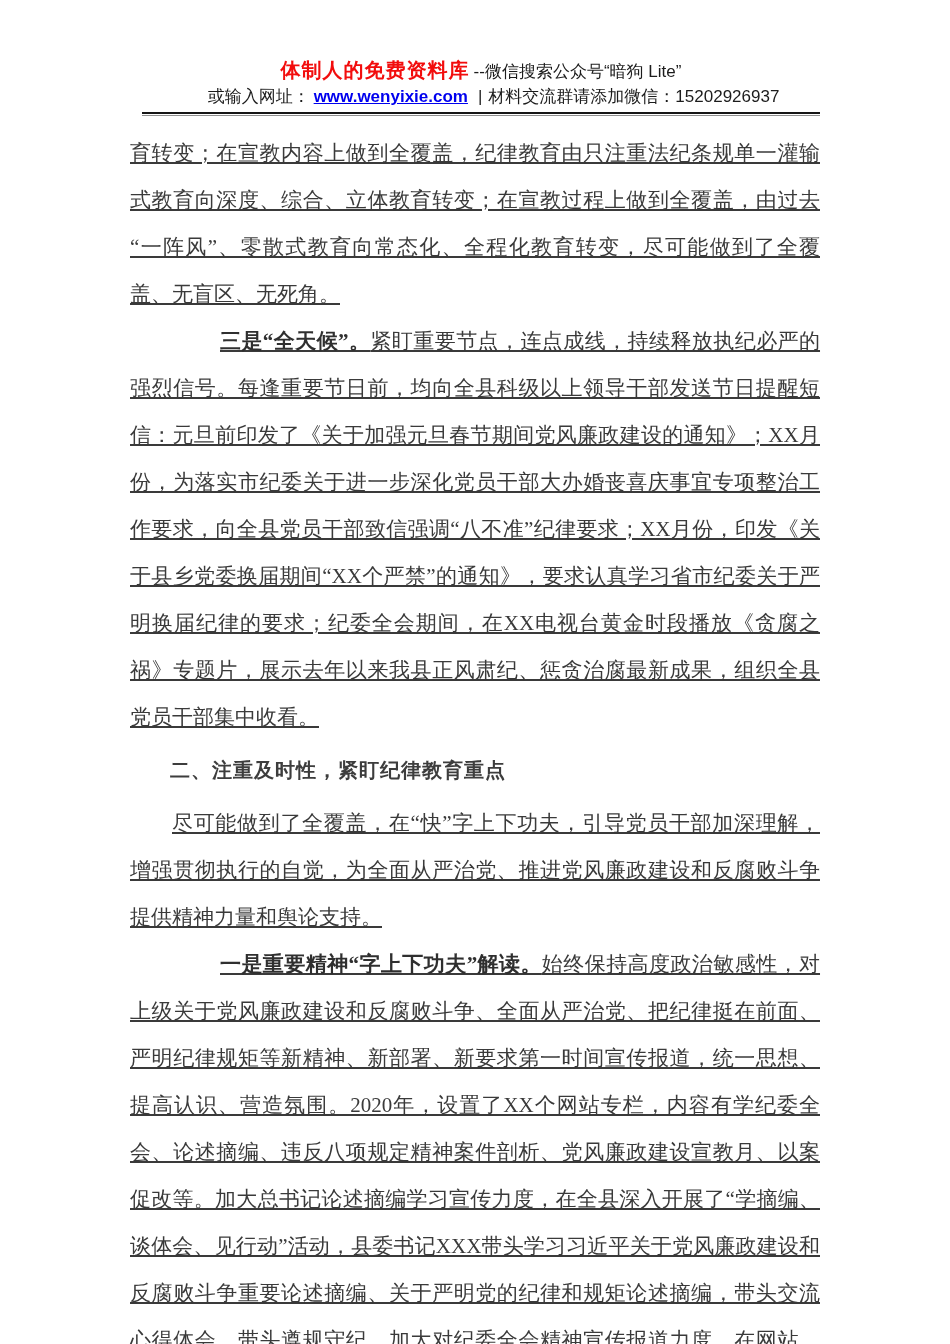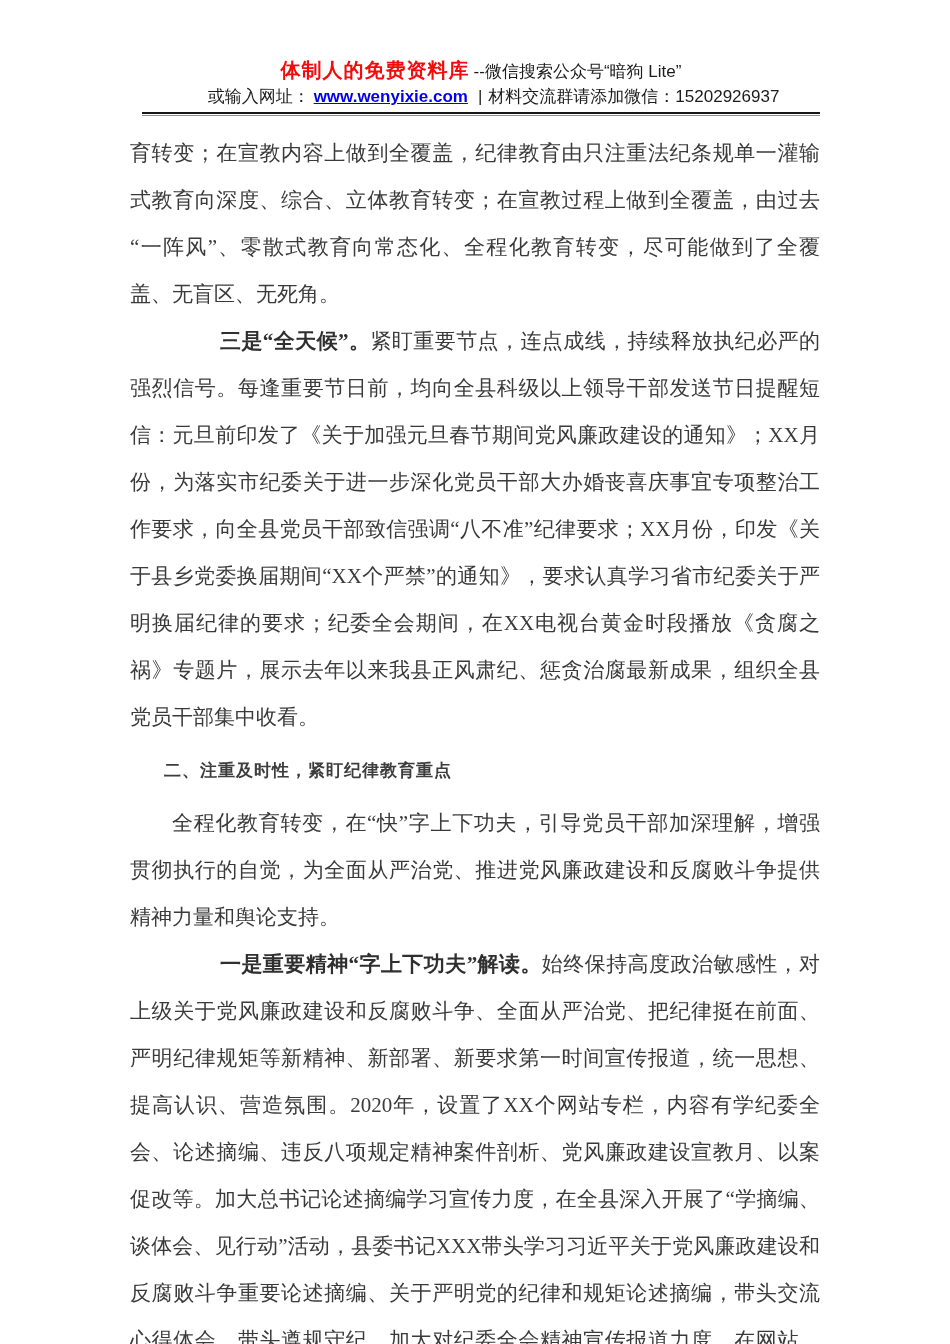--- a/index.html
+++ b/index.html
@@ -68,32 +68,33 @@
     width: 690px;
     margin: 14px auto 0 auto;
     color: #3a3a3a;
     font-size: 21px;
     line-height: 47px;
     text-align: justify;
     text-justify: inter-character;
   }
   .doc p.para {
     margin: 0;
+    text-decoration: underline;
   }
   .doc p.indent { text-indent: 2em; }
   .doc .lead {
     font-weight: bold;
     color: #2f2f2f;
     margin-left: 48px;
   }
   .doc h2.heading {
     font-family: "Liberation Sans", "DejaVu Sans", sans-serif;
     font-weight: bold;
     color: #3d3d3d;
-    font-size: 17px;
+    font-size: 20px;
     line-height: 47px;
     margin: 6px 0 6px 0;
     text-indent: 2em;
     letter-spacing: 1px;
     text-align: left;
   }
 </style>
 </head>
 <body>
 
@@ -109,17 +110,17 @@
     <div class="header-rule">
       <div class="thick"></div>
       <div class="thin"></div>
     </div>
   </div>
 
   <main class="doc">
       <p class="para">育转变；在宣教内容上做到全覆盖，纪律教育由只注重法纪条规单一灌输式教育向深度、综合、立体教育转变；在宣教过程上做到全覆盖，由过去“一阵风”、零散式教育向常态化、全程化教育转变，尽可能做到了全覆盖、无盲区、无死角。</p>
       <p class="para indent"><strong class="lead">三是“全天候”。</strong>紧盯重要节点，连点成线，持续释放执纪必严的强烈信号。每逢重要节日前，均向全县科级以上领导干部发送节日提醒短信：元旦前印发了《关于加强元旦春节期间党风廉政建设的通知》；XX月份，为落实市纪委关于进一步深化党员干部大办婚丧喜庆事宜专项整治工作要求，向全县党员干部致信强调“八不准”纪律要求；XX月份，印发《关于县乡党委换届期间“XX个严禁”的通知》，要求认真学习省市纪委关于严明换届纪律的要求；纪委全会期间，在XX电视台黄金时段播放《贪腐之祸》专题片，展示去年以来我县正风肃纪、惩贪治腐最新成果，组织全县党员干部集中收看。</p>
       <h2 class="heading">二、注重及时性，紧盯纪律教育重点</h2>
-      <p class="para indent">全程化教育转变，在“快”字上下功夫，引导党员干部加深理解，增强贯彻执行的自觉，为全面从严治党、推进党风廉政建设和反腐败斗争提供精神力量和舆论支持。</p>
+      <p class="para indent">尽可能做到了全覆盖，在“快”字上下功夫，引导党员干部加深理解，增强贯彻执行的自觉，为全面从严治党、推进党风廉政建设和反腐败斗争提供精神力量和舆论支持。</p>
       <p class="para indent"><strong class="lead">一是重要精神“字上下功夫”解读。</strong>始终保持高度政治敏感性，对上级关于党风廉政建设和反腐败斗争、全面从严治党、把纪律挺在前面、严明纪律规矩等新精神、新部署、新要求第一时间宣传报道，统一思想、提高认识、营造氛围。2020年，设置了XX个网站专栏，内容有学纪委全会、论述摘编、违反八项规定精神案件剖析、党风廉政建设宣教月、以案促改等。加大总书记论述摘编学习宣传力度，在全县深入开展了“学摘编、谈体会、见行动”活动，县委书记XXX带头学习习近平关于党风廉政建设和反腐败斗争重要论述摘编、关于严明党的纪律和规矩论述摘编，带头交流心得体会，带头遵规守纪。加大对纪委全会精神宣传报道力度，在网站、报纸开辟专栏，针对中</p>
     </main>
 
 </div>
 
 </body></html>

